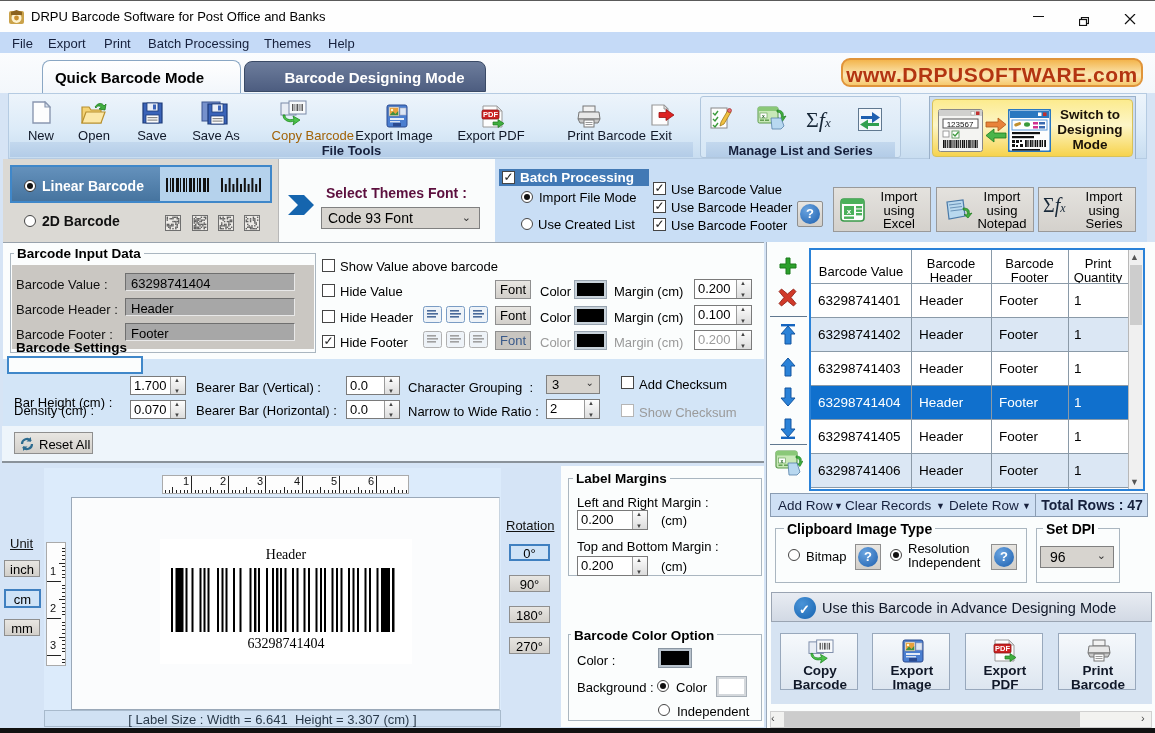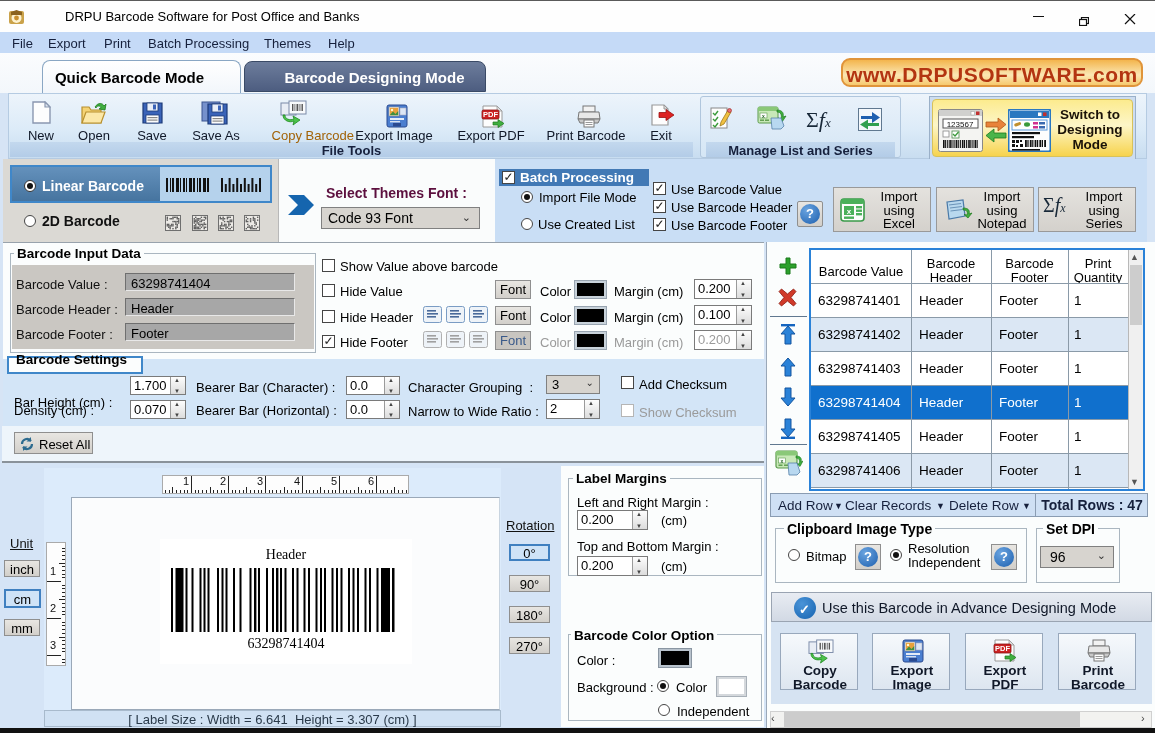--- a/index.html
+++ b/index.html
@@ -28,21 +28,21 @@
 
 <div class="abs" style="left:0;top:0;width:1155px;height:31px;background:#fefefe;"></div>
 <div class="abs" style="left:8px;top:8px;width:17px;height:16px;">
 <svg width="17" height="16" viewBox="0 0 17 16">
         <rect x="1" y="2" width="15" height="13" fill="#caa24a" rx="2"></rect>
         <circle cx="8.5" cy="9" r="5" fill="#fdf2d0"></circle>
         <path d="M3 3 L8.5 1 L14 3 L14 6 L3 6 Z" fill="#8a6320"></path>
         <circle cx="8.5" cy="9" r="2.4" fill="#c89030"></circle>
       </svg>
 </div>
-<div class="abs" style="left:31px;top:8px;font-size:13px;color:#000;margin-left:34px;">DRPU Barcode Software for Post Office and Banks</div>
+<div class="abs" style="left:31px;top:8px;font-size:13px;color:#000;">DRPU Barcode Software for Post Office and Banks</div>
 <div class="abs" style="left:1033px;top:15px;width:11px;height:1.4px;background:#111;"></div>
 <div class="abs" style="left:1079px;top:11px;width:10px;height:9px;">
 <svg width="10" height="9" viewBox="0 0 10 9">
         <rect x="2.5" y="0.5" width="7" height="6" fill="none" stroke="#111" stroke-width="1.2"></rect>
         <rect x="0.5" y="2.5" width="7" height="6" fill="#fff" stroke="#111" stroke-width="1.2"></rect>
       </svg>
 </div>
 <div class="abs" style="left:1124px;top:10px;width:12px;height:11px;">
 <svg width="12" height="11" viewBox="0 0 12 11">
         <path d="M1 0 L11 10 M11 0 L1 10" stroke="#111" stroke-width="1.2"></path>
@@ -142,21 +142,21 @@
 <path d="M13 1 L13 5 L17 5 Z" fill="#e0e0e0" stroke="#999" stroke-width="1"></path>
 <path d="M8 8.5 L15 8.5 L15 5.5 L23 11 L15 16.5 L15 13.5 L8 13.5 Z" fill="#dd2222" stroke="#991111" stroke-width="0.8"></path>
       </svg>
 <div class="abs" style="left:-19px;top:127px;width:120px;text-align:center;font-size:13px;color:#101828;">New</div>
 <div class="abs" style="left:34px;top:127px;width:120px;text-align:center;font-size:13px;color:#101828;">Open</div>
 <div class="abs" style="left:92px;top:127px;width:120px;text-align:center;font-size:13px;color:#101828;">Save</div>
 <div class="abs" style="left:156px;top:127px;width:120px;text-align:center;font-size:13px;color:#101828;">Save As</div>
 <div class="abs" style="left:234px;top:127px;width:120px;text-align:right;font-size:13px;color:#a16207;">Copy Barcode</div>
 <div class="abs" style="left:334px;top:127px;width:120px;text-align:center;font-size:13px;color:#101828;">Export Image</div>
 <div class="abs" style="left:431px;top:127px;width:120px;text-align:center;font-size:13px;color:#101828;">Export PDF</div>
-<div class="abs" style="left:526px;top:127px;width:120px;text-align:center;font-size:13px;color:#101828;">Print Barcode</div>
+<div class="abs" style="left:526px;top:127px;width:120px;text-align:right;font-size:13px;color:#101828;">Print Barcode</div>
 <div class="abs" style="left:601px;top:127px;width:120px;text-align:center;font-size:13px;color:#101828;">Exit</div>
     </div>
 
 <div class="abs" style="left:700px;top:95px;width:201px;height:62px;background:linear-gradient(#e8f1fa,#d5e6f5);border:1px solid #b0c6dd;border-radius:3px;"></div>
 <div class="abs" style="left:706px;top:141px;width:189px;height:15px;background:linear-gradient(#c3d8ee,#b3cce7);"></div>
 <div class="abs b navy" style="left:706px;top:142px;width:189px;text-align:center;font-size:13px;">Manage List and Series</div>
 <div id="manage-icons">
       <svg class="abs" style="left:710px;top:105px" width="22" height="24" viewBox="0 0 22 24">
 <rect x="1" y="2" width="16" height="20" fill="#fdfdfd" stroke="#888" stroke-width="1"></rect>
 <path d="M3 7 l2 2 3-4" stroke="#3a9a3a" stroke-width="1.4" fill="none"></path>
@@ -618,32 +618,32 @@
 <div class="abs" style="left:614px;top:334px;font-size:13px;color:#9a9a9a;">Margin (cm)</div>
 <div class="spin" style="left:694px;top:329px;width:58px;height:20px;color:#9a9a9a;">
         <span class="val">0.200</span>
         <span class="ud"></span>
       </div>
     </div>
 
 <div class="abs" style="left:3px;top:358px;width:761px;height:67px;background:#d3e5f7;"></div>
 <div class="abs" style="left:2px;top:425px;width:762px;height:37px;background:#eef5fb;border-bottom:2px solid #8a929a;"></div>
 <div class="abs" style="left:7px;top:355px;width:136px;height:18px;background:#fbfdfd;border:2px solid #3f87c9;"></div>
-<div class="abs b" style="left:16px;top:351px;font-size:13.5px;color:#000;">Barcode Settings</div>
+<div class="abs b" style="left:16px;top:339px;font-size:13.5px;color:#000;">Barcode Settings</div>
 <div class="abs" style="left:14px;top:379px;font-size:13px;margin-top:15px;">Bar Height (cm) :</div>
 <div class="spin" style="left:130px;top:375px;width:56px;height:19px;">
       <span class="val">1.700</span>
       <span class="ud"></span>
     </div>
 <div class="abs" style="left:14px;top:402px;font-size:13px;">Density (cm) :</div>
 <div class="spin" style="left:130px;top:399px;width:56px;height:19px;">
       <span class="val">0.070</span>
       <span class="ud"></span>
     </div>
-<div class="abs" style="left:196px;top:379px;font-size:13px;">Bearer Bar (Character) :</div>
+<div class="abs" style="left:196px;top:379px;font-size:13px;">Bearer Bar (Vertical) :</div>
 <div class="spin" style="left:346px;top:375px;width:54px;height:19px;">
       <span class="val">0.0</span>
       <span class="ud"></span>
     </div>
 <div class="abs" style="left:196px;top:402px;font-size:13px;">Bearer Bar (Horizontal) :</div>
 <div class="spin" style="left:346px;top:399px;width:54px;height:19px;">
       <span class="val">0.0</span>
       <span class="ud"></span>
     </div>
 <div class="abs" style="left:408px;top:379px;font-size:13px;">Character Grouping&nbsp; :</div>

